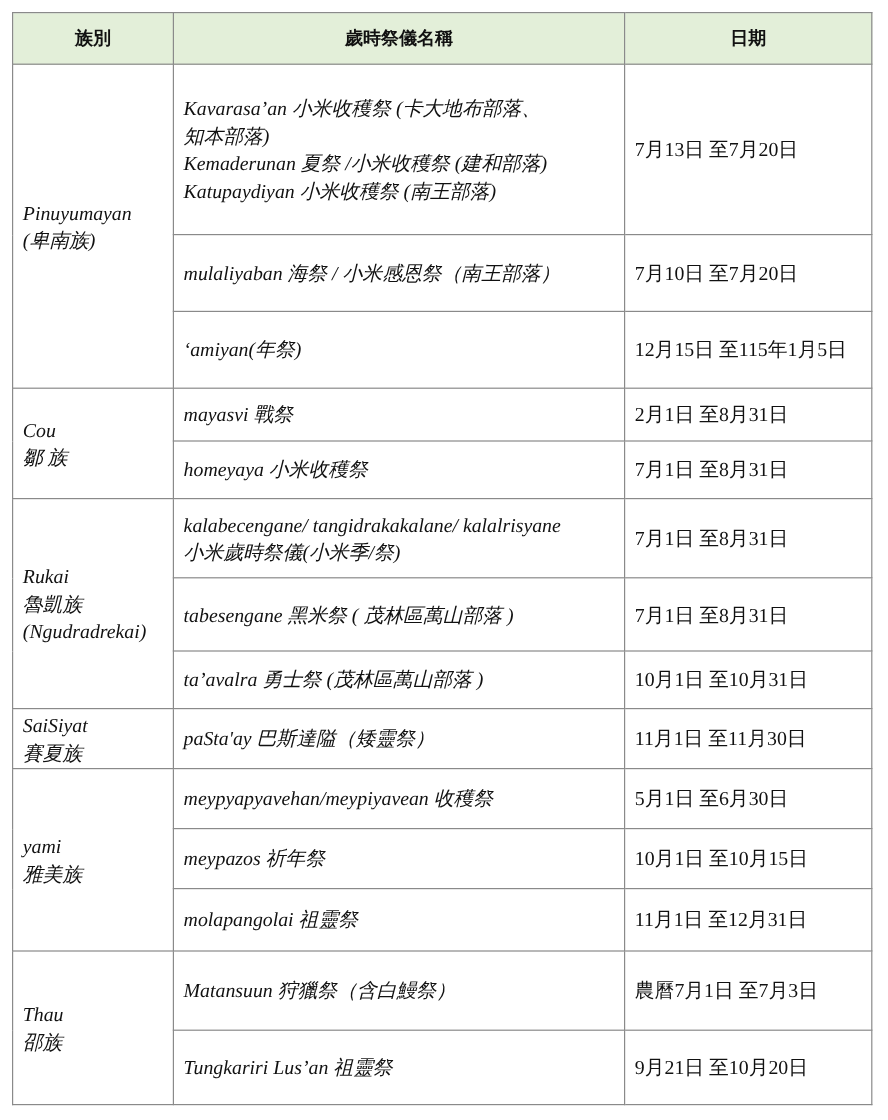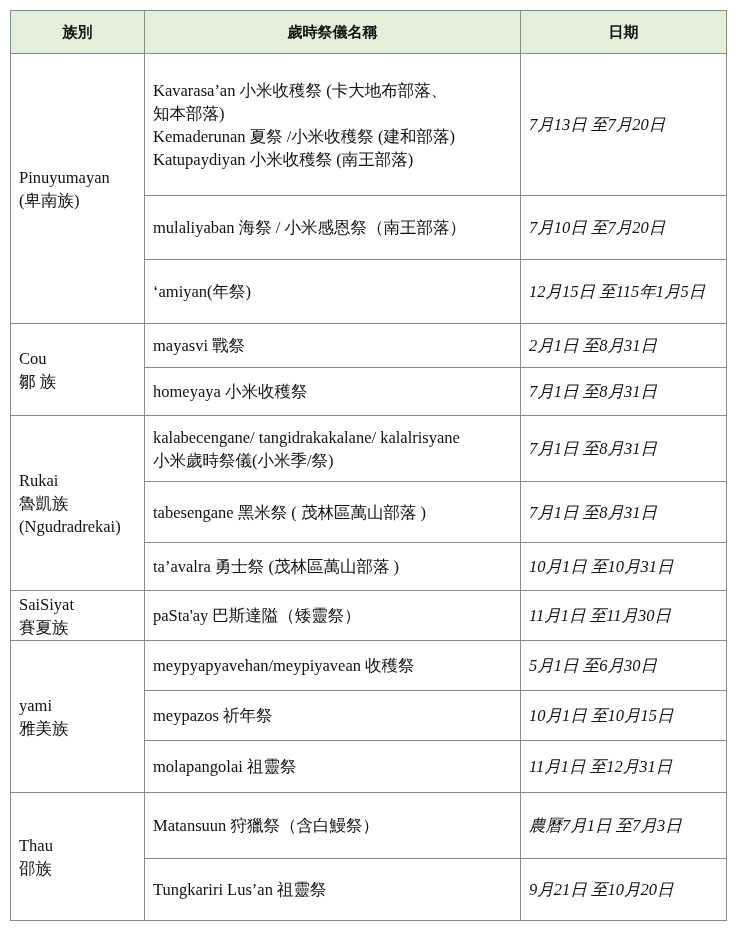--- a/index.html
+++ b/index.html
@@ -13,23 +13,23 @@
   table.ritual-table td, table.ritual-table th {
     border: 1.5px solid #8a8a8a; padding: 0 8px; vertical-align: middle; text-align: left;
   }
   table.ritual-table th {
     background: #e3efd9; font-weight: bold; text-align: center; height: 42px;
     font-family: "DejaVu Sans", sans-serif; font-size: 15px;
   }
   .col-tribe { width: 134px; }
   .col-name { width: 376px; }
   .col-date { width: 206px; }
-  .line { display: block; }
+  .line { display: block; font-style: italic; }
   td.tribe { padding-left: 7px; }
-  td.date { padding-left: 8px; font-style: italic; }
+  td.date { padding-left: 8px; }
 </style>
 </head>
 <body>
 
 <table class="ritual-table">
   <colgroup>
     <col class="col-tribe">
       <col class="col-name">
       <col class="col-date">
   </colgroup>

